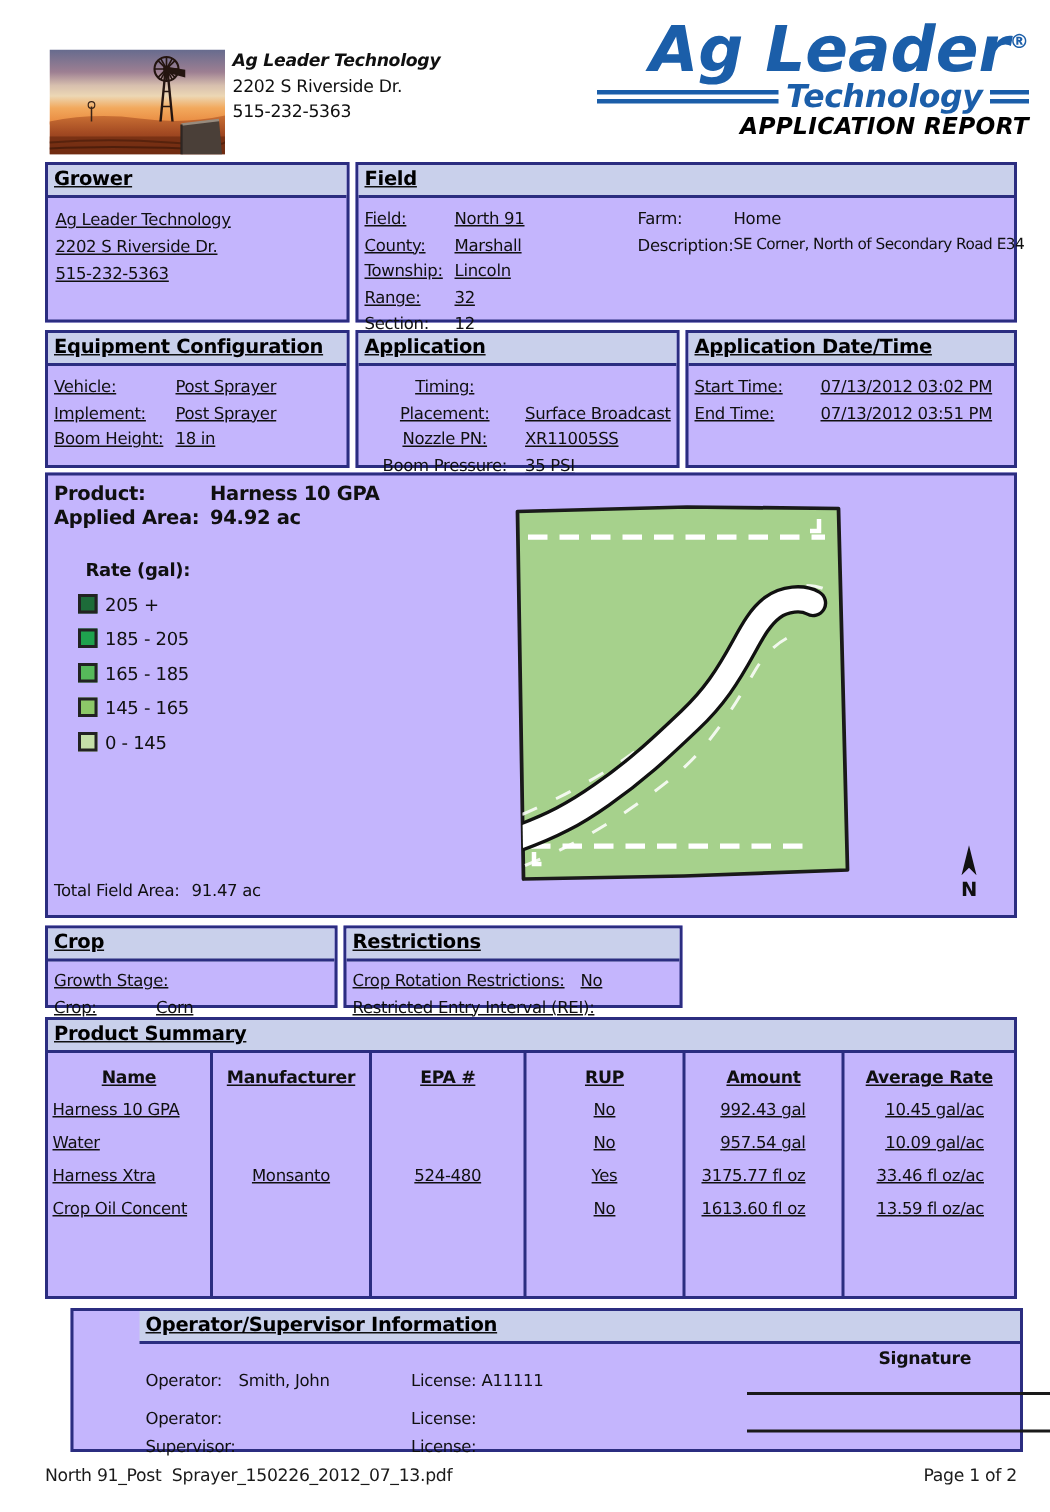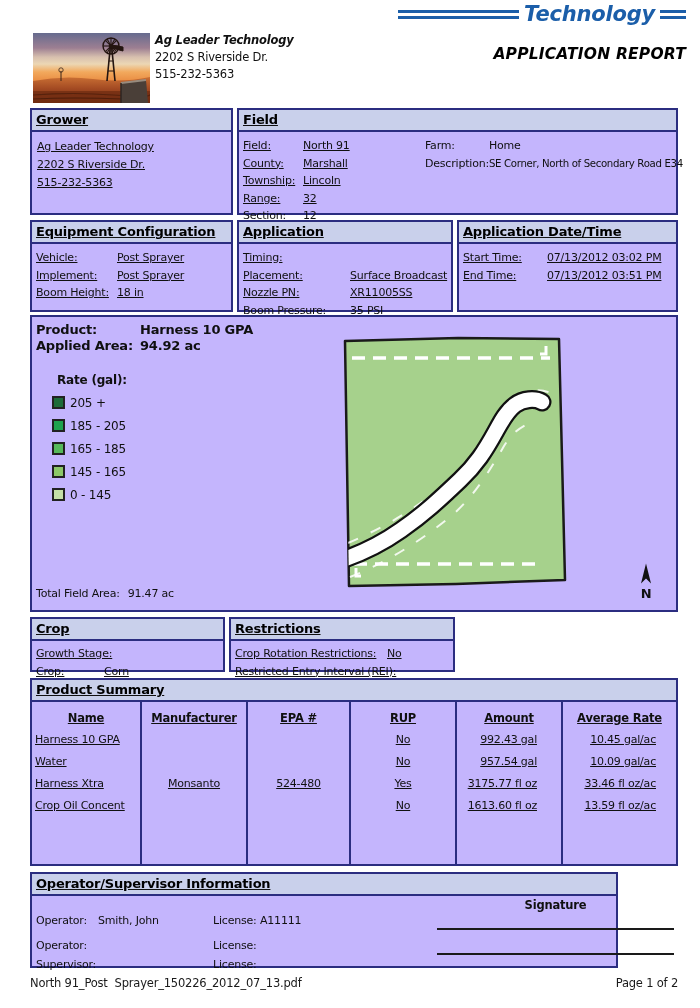--- a/index.html
+++ b/index.html
@@ -21,37 +21,37 @@
   .addr{position:absolute;left:155px;top:32px;font-size:11.5px;line-height:17px;}
   .addr .co{font-weight:bold;font-style:italic;}
   .logo{position:absolute;left:398px;top:6px;width:288px;text-align:right;color:var(--logo-blue);}
   .logo .brand{font-size:42px;line-height:46px;font-weight:bold;font-style:italic;letter-spacing:0px;white-space:nowrap;}
   .logo .reg{font-size:13px;vertical-align:super;}
   .logo .techrow{display:flex;align-items:center;margin-top:-3px;}
   .logo .dbl{height:9px;border-top:3px solid var(--logo-blue);border-bottom:3px solid var(--logo-blue);}
   .logo .dbl.left{flex:1;}
   .logo .dbl.right{width:26px;}
   .logo .tech{font-size:21px;font-weight:bold;font-style:italic;padding:0 5px;line-height:22px;}
-  .report-title{margin-top:20px;font-size:15.5px;font-weight:bold;font-style:italic;color:#000;letter-spacing:0.2px;}
+  .report-title{margin-top:0;font-size:15.5px;font-weight:bold;font-style:italic;color:#000;letter-spacing:0.2px;}
   
   #grower{left:30px;top:108px;width:203px;height:107px;}
   #grower .box-body{padding:6px 5px;line-height:18px;}
   #field{left:237px;top:108px;width:441px;height:107px;}
   #field .box-body{padding:5px 4px;}
   #field .lcol .l{width:60px;}
   #field .rcol{position:absolute;left:186px;top:5px;}
   #field .rcol .l{width:64px;}
   #field .rcol .desc{font-size:10.2px;letter-spacing:-0.35px;}
   
   #equip{left:30px;top:220px;width:203px;height:92px;}
   #equip .box-body{padding:5px 4px;}
   #equip .l{width:81px;}
   #appl{left:237px;top:220px;width:216px;height:92px;}
   #appl .box-body{padding:5px 4px;}
-  #appl .l{width:107px;}
+  #appl .l{width:107px;text-align:center;}
   #adt{left:457px;top:220px;width:221px;height:92px;}
   #adt .box-body{padding:5px 4px;}
   #adt .l{width:84px;}
   
   #product{left:30px;top:315px;width:648px;height:297px;}
   #product .box-body{padding:0;height:100%;}
   .prodline{display:flex;font-size:13px;font-weight:bold;line-height:16px;}
   .prodline .l{width:104px;}
   .prodtop{position:absolute;left:4px;top:5px;}
   .rate-title{position:absolute;left:25px;top:56px;font-size:12px;font-weight:bold;}
@@ -78,21 +78,21 @@
   .ps-table{display:grid;grid-template-columns:110px 106px 103px 106px 106px 1fr;
             grid-template-rows:26px 22px 22px 22px 22px 1fr;height:162px;font-size:11px;}
   .ps-table .c{border-right:2px solid var(--navy);padding:0 3px;display:flex;align-items:center;overflow:hidden;white-space:nowrap;}
   .ps-table .c.last{border-right:none;}
   .ps-table .h{font-weight:bold;font-size:11.5px;justify-content:center;align-items:flex-end;padding-bottom:3px;}
   .ps-table .left{justify-content:flex-start;}
   .ps-table .ctr{justify-content:center;}
   .ps-table .amt{justify-content:flex-end;padding-right:24px;}
   .ps-table .avg{justify-content:flex-end;padding-right:20px;}
   
-  #ops{left:30px;top:872px;width:588px;height:96px;}
+  #ops{left:47px;top:872px;width:635px;height:96px;padding-left:44px;}
   #ops .box-body{height:72px;}
   .sig-label{position:absolute;left:405px;top:2px;width:237px;text-align:center;font-weight:bold;font-size:11.5px;}
   .oprow{position:absolute;left:0;width:100%;display:flex;font-size:11px;line-height:14px;}
   .oprow .role{width:66px;padding-left:4px;}
   .oprow .nm{width:115px;}
   .oprow .lic-l{width:47px;}
   .oprow .lic-v{width:120px;}
   .sigline{position:absolute;left:405px;width:237px;border-top:2px solid #1a1a1a;}
   
   .pfooter{position:absolute;left:30px;top:976px;width:648px;display:flex;justify-content:space-between;
@@ -149,20 +149,21 @@
     <path d="M88,50 L88,70" stroke="#2e2622" stroke-width="1.5"></path>
   </svg>
 
   <div class="addr">
     <div class="co">Ag Leader Technology</div>
     <div>2202 S Riverside Dr.</div>
     <div>515-232-5363</div>
   </div>
 
   <div class="logo">
+    <div class="brand"><span>Ag Leader</span><span class="reg">®</span></div>
     <div class="techrow">
       <div class="dbl left"></div>
       <div class="tech">Technology</div>
       <div class="dbl right"></div>
     </div>
     <div class="report-title">APPLICATION REPORT</div>
   </div>
 
   <div class="box" id="grower">
     <div class="box-header">Grower</div>

